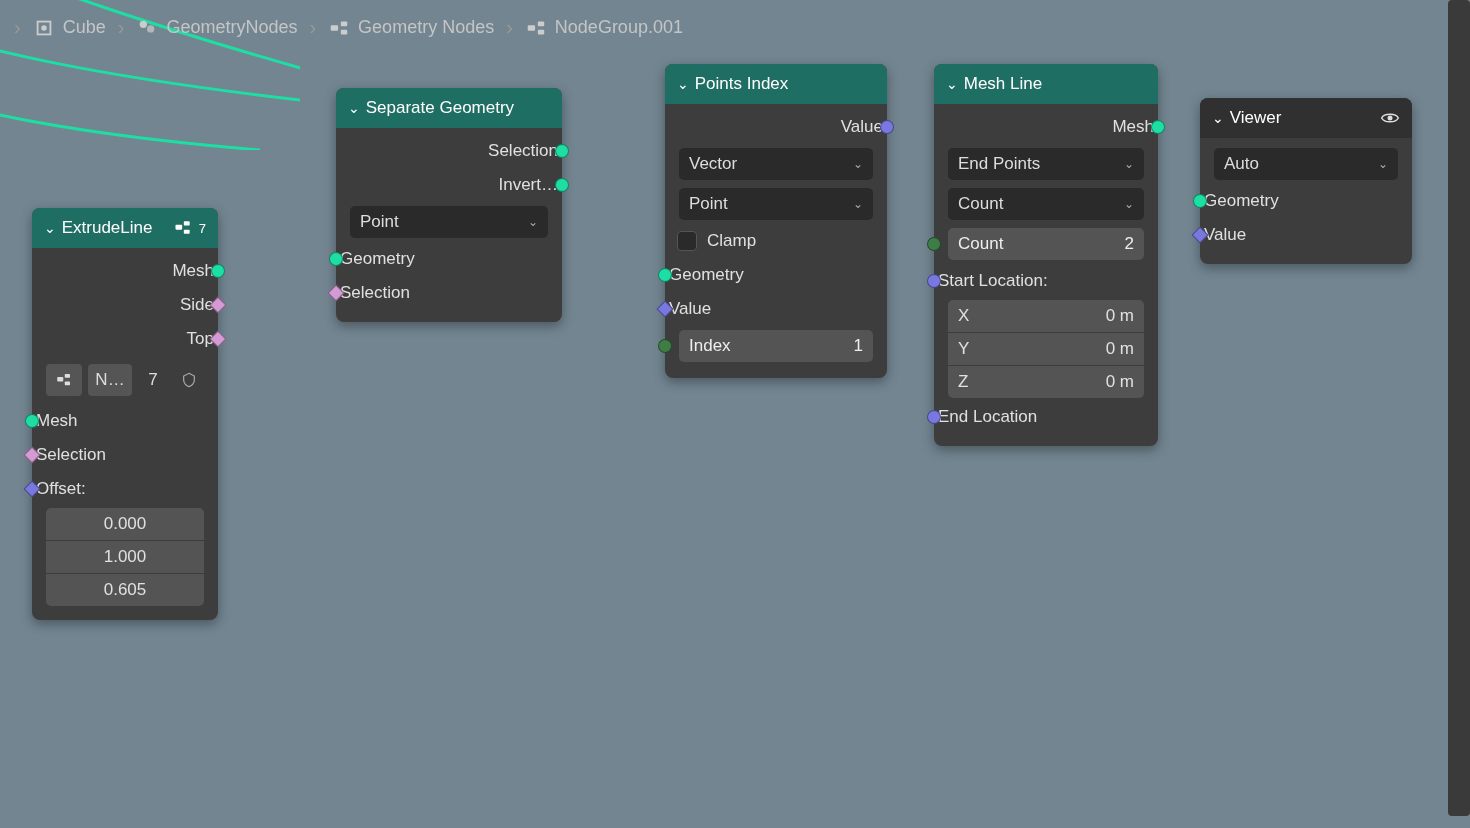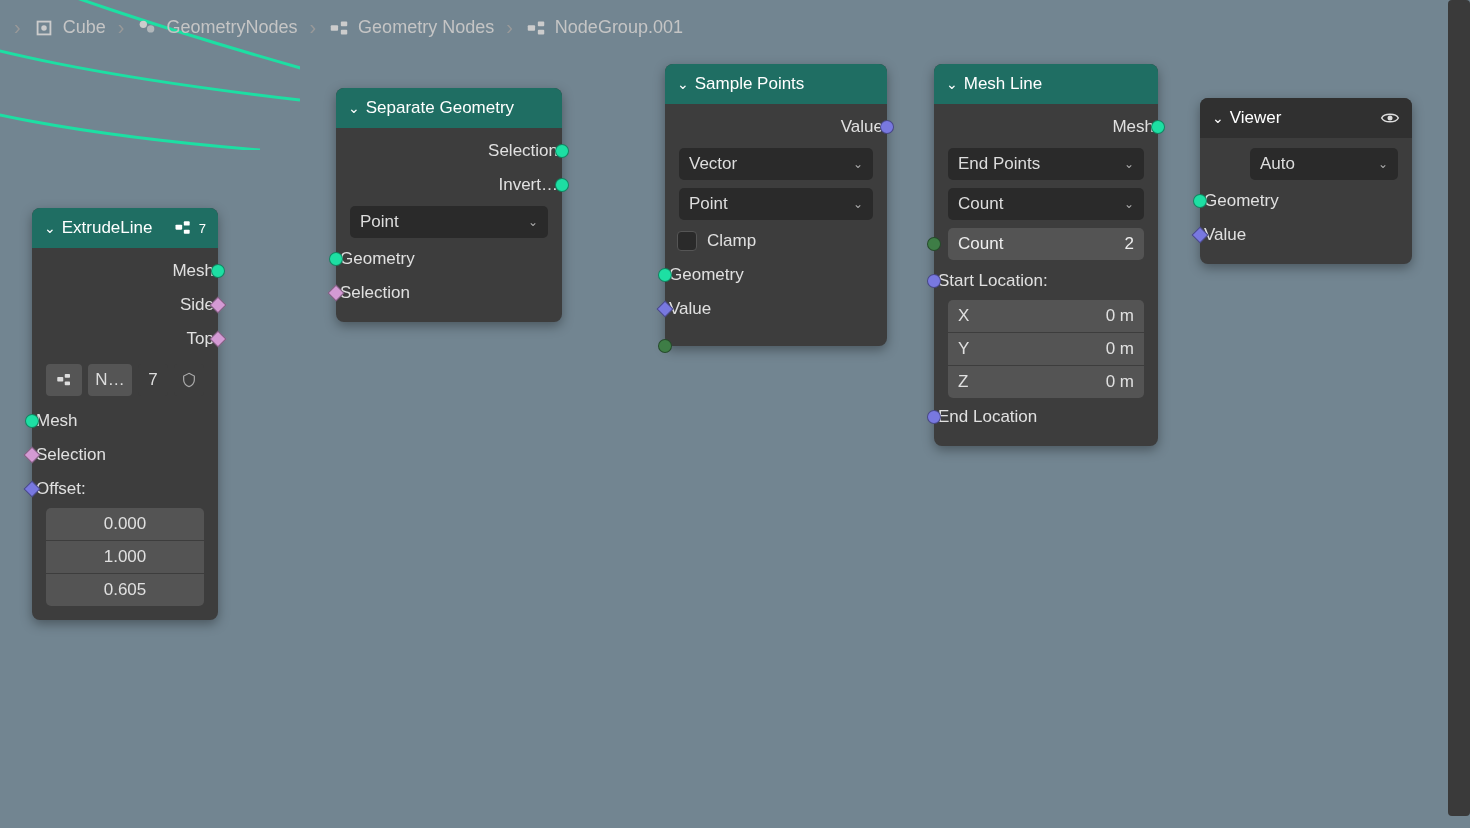--- a/index.html
+++ b/index.html
@@ -221,21 +221,21 @@
       <span class="socket in diamond sock-bool"></span>
       <span class="label">Selection</span>
     </div>
   </div>
 </div>
 
 
 <div class="node" style="left:665px; top:64px; width:222px;">
   <div class="node-header">
     <span class="chevron">⌄</span>
-    <span>Sample Points</span>
+    <span>Points Index</span>
   </div>
   <div class="node-body">
     <div class="row right">
       <span class="label">Value</span>
       <span class="socket out sock-vec"></span>
     </div>
     <div class="row" style="padding:4px 14px; height:auto;justify-content:center;">
       <div class="dropdown">
         <span>Vector</span>
         <span class="dd-chev">⌄</span>
@@ -254,20 +254,24 @@
     <div class="row left">
       <span class="socket in sock-geom"></span>
       <span class="label">Geometry</span>
     </div>
     <div class="row left">
       <span class="socket in diamond sock-vec"></span>
       <span class="label">Value</span>
     </div>
     <div class="row" style="padding:4px 14px; height:auto; position:relative;">
       <span class="socket in sock-int" style="top:13px"></span>
+      <div class="valuefield">
+        <span>Index</span>
+        <span class="fv">1</span>
+      </div>
     </div>
   </div>
 </div>
 
 
 <div class="node" style="left:934px; top:64px; width:224px;">
   <div class="node-header">
     <span class="chevron">⌄</span>
     <span>Mesh Line</span>
   </div>
@@ -324,21 +328,21 @@
 <div class="node" style="left:1200px; top:98px; width:212px;">
   <div class="node-header dark">
     <span class="chevron">⌄</span>
     <span>Viewer</span>
     <svg class="eye" width="20" height="20" viewBox="0 0 24 24">
         <path d="M2 12 C5 6 19 6 22 12 C19 18 5 18 2 12 Z" fill="none" stroke="#ddd" stroke-width="1.8"></path>
         <circle cx="12" cy="12" r="3" fill="#ddd"></circle>
       </svg>
   </div>
   <div class="node-body">
-    <div class="row" style="padding:4px 14px; height:auto;margin-left:36px;">
+    <div class="row" style="padding:4px 14px; height:auto;">
       <div class="dropdown">
         <span>Auto</span>
         <span class="dd-chev">⌄</span>
       </div>
     </div>
     <div class="row left">
       <span class="socket in sock-geom"></span>
       <span class="label">Geometry</span>
     </div>
     <div class="row left">

